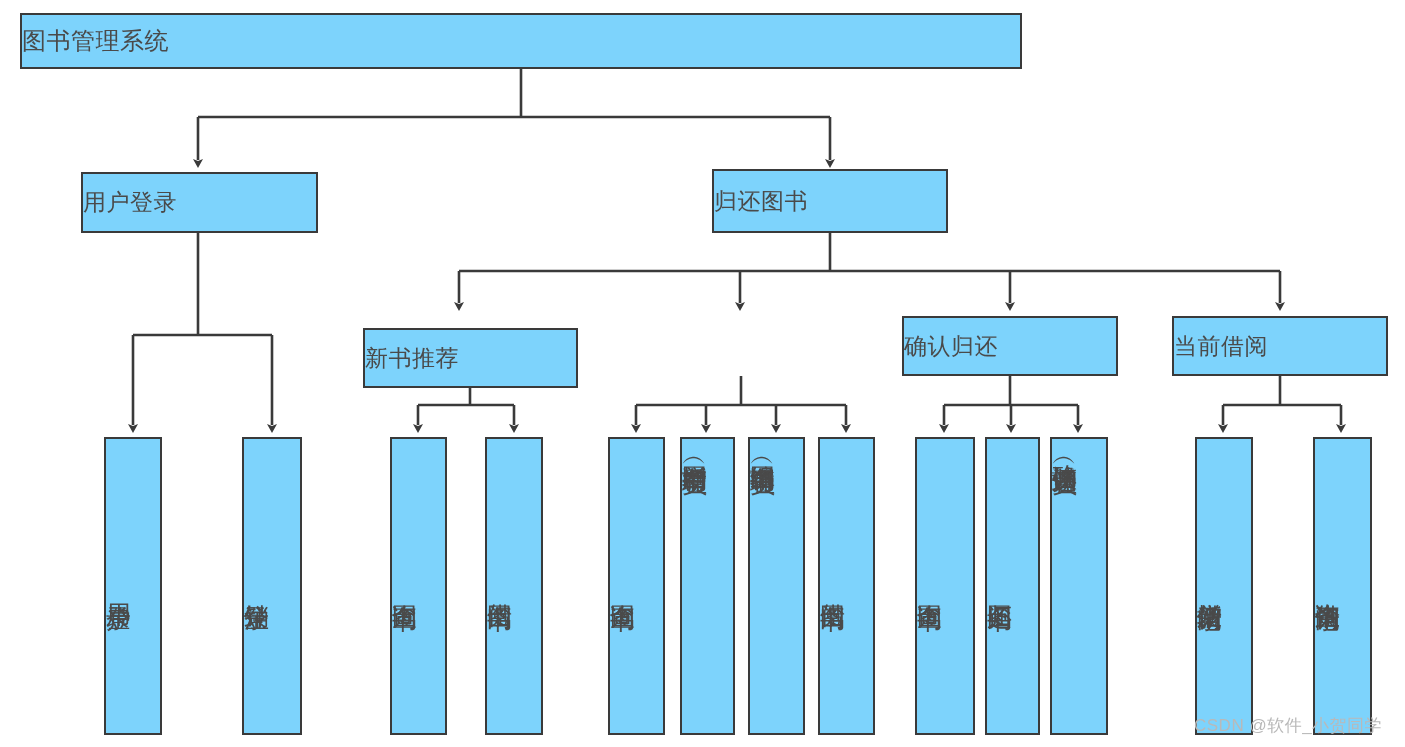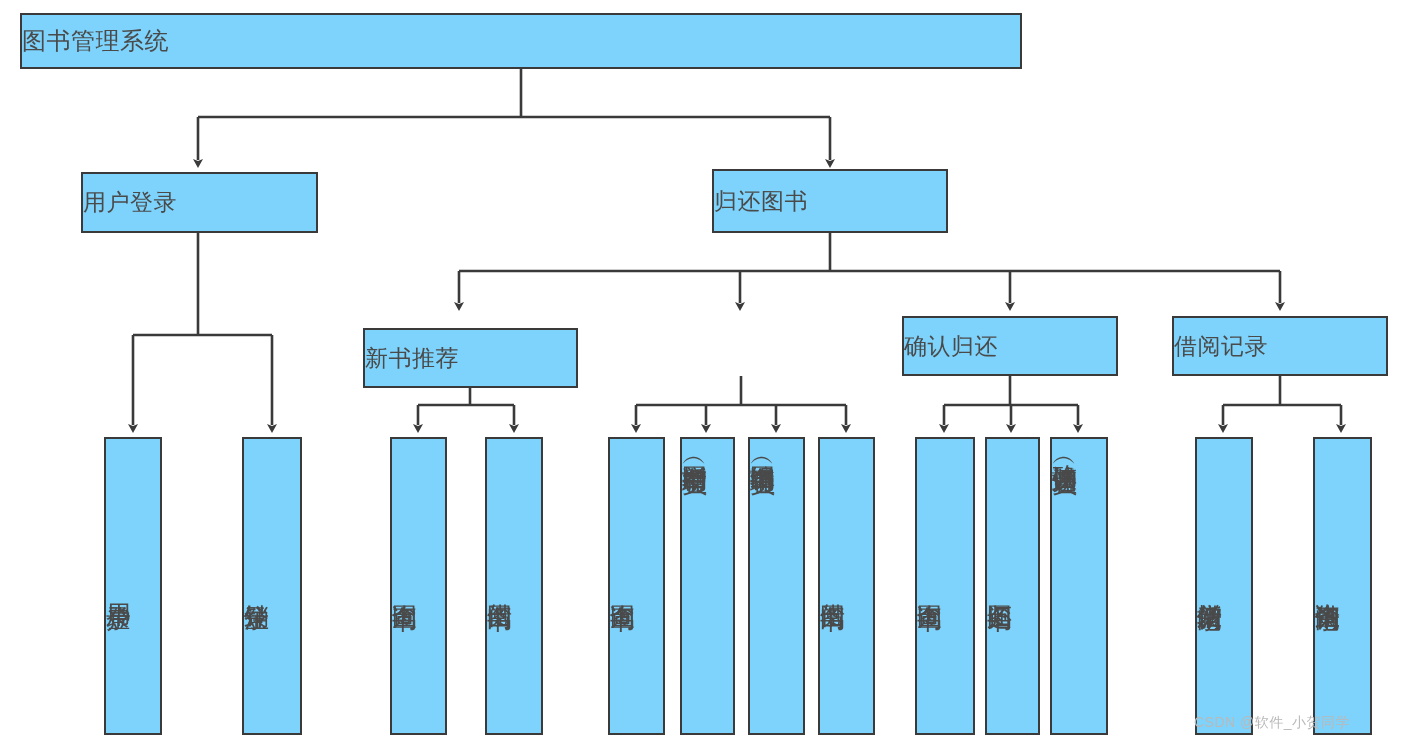--- a/index.html
+++ b/index.html
@@ -68,21 +68,21 @@
     align-items: flex-start;
   }
   .node.vert.center {
     align-items: center;
     padding-top: 0;
   }
   #watermark {
     position: absolute;
     left: 1194px;
     top: 714px;
-    font-size: 14px;
+    font-size: 17px;
     color: #b9b9b9;
     letter-spacing: 0.5px;
     white-space: nowrap;
     font-family: "Liberation Sans", "DejaVu Sans", sans-serif;
   }
 </style>
 </head>
 <body>
 
 <div id="diagram">
@@ -152,21 +152,21 @@
   <div class="node horiz" style="left:363px; top:316px; width:215px; height:60px;margin-top:12px;">
     <span class="label">新书推荐</span>
   </div>
 
 
   <div class="node horiz" style="left:902px; top:316px; width:216px; height:60px;">
     <span class="label">确认归还</span>
   </div>
 
   <div class="node horiz" style="left:1172px; top:316px; width:216px; height:60px;">
-    <span class="label">借阅记录</span>
+    <span class="label">当前借阅</span>
   </div>
 
   <div class="node vert center" style="left:104px; top:437px; width:58px; height:298px;">
     <span class="label">用户登录</span>
   </div>
 
   <div class="node vert center" style="left:242px; top:437px; width:60px; height:298px;">
     <span class="label">注销登录</span>
   </div>
 

